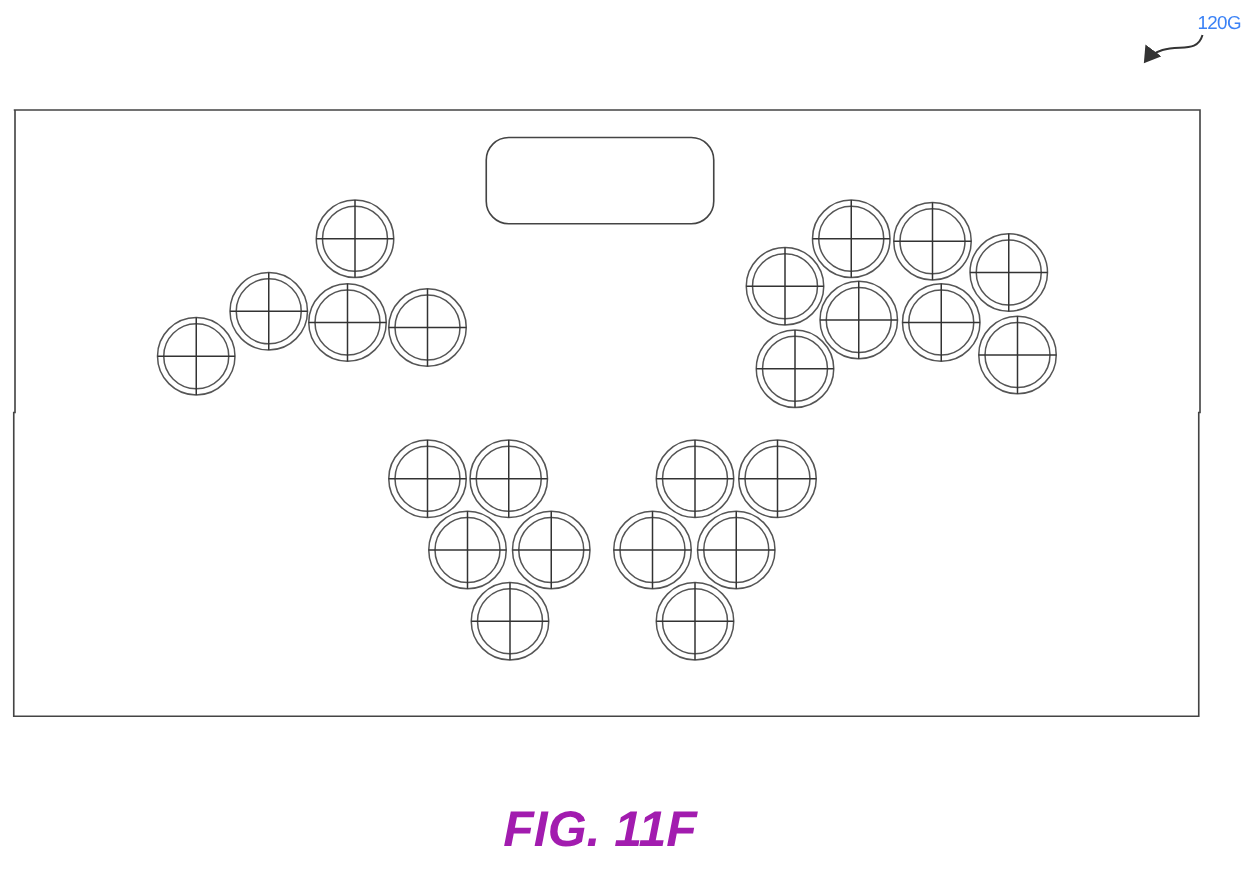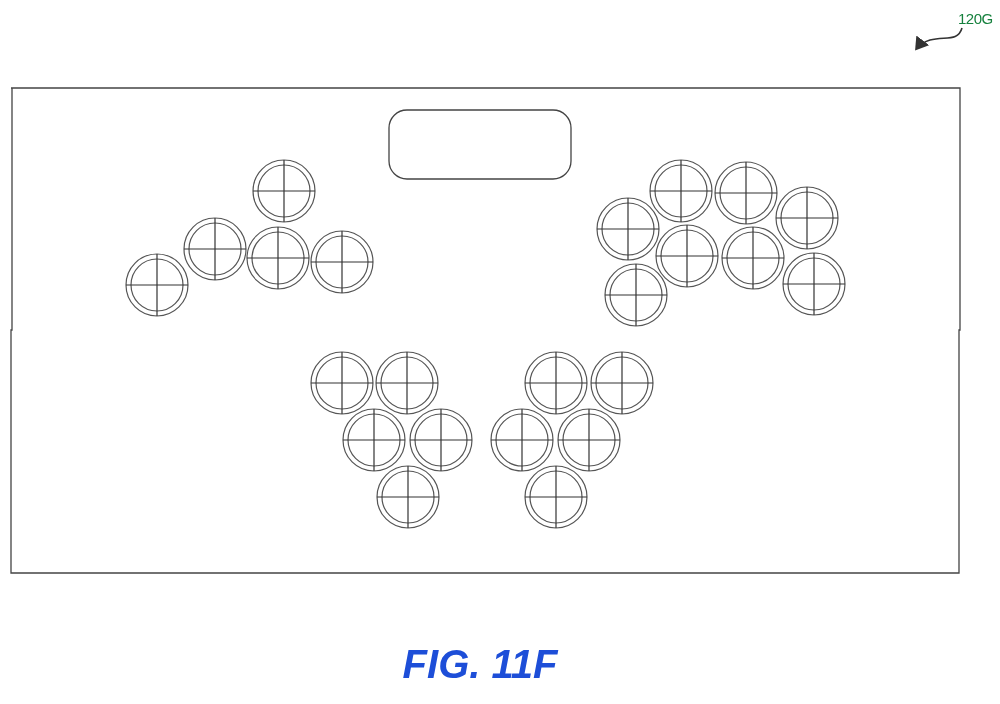--- a/index.html
+++ b/index.html
@@ -1,19 +1,19 @@
 <!DOCTYPE html>
 <html><head>
 <meta charset="utf-8">
 <style>
   html, body { margin:0; padding:0; background:#ffffff; }
   body { width:1000px; height:704px; position:relative; overflow:hidden; font-family:"Liberation Sans", sans-serif; }
   #drawing { position:absolute; left:0; top:0; }
-  .ref-label { position:absolute; left:958px; top:10px; font-size:15px; color:#15803d; letter-spacing:-0.5px; font-family:"Liberation Sans", sans-serif; }
-  .fig-caption { position:absolute; left:0; width:960px; top:642px; text-align:center; font-size:40px; font-weight:bold; font-style:italic; color:#1d4ed8; font-family:"Liberation Sans", sans-serif; }
+  .ref-label { position:absolute; left:958px; top:10px; font-size:15px; color:#3b82f6; letter-spacing:-0.5px; font-family:"Liberation Sans", sans-serif; }
+  .fig-caption { position:absolute; left:0; width:960px; top:642px; text-align:center; font-size:40px; font-weight:bold; font-style:italic; color:#a21caf; font-family:"Liberation Sans", sans-serif; }
 </style>
 </head>
 <body>
 
 <svg id="drawing" width="1000" height="704" viewBox="0 0 1000 704" xmlns="http://www.w3.org/2000/svg">
   <defs>
     <marker id="arrowhead" markerWidth="10" markerHeight="10" refX="6" refY="5" orient="auto">
       <path d="M0,0 L8,5 L0,10 Z" fill="#333"></path>
     </marker>
   </defs>

